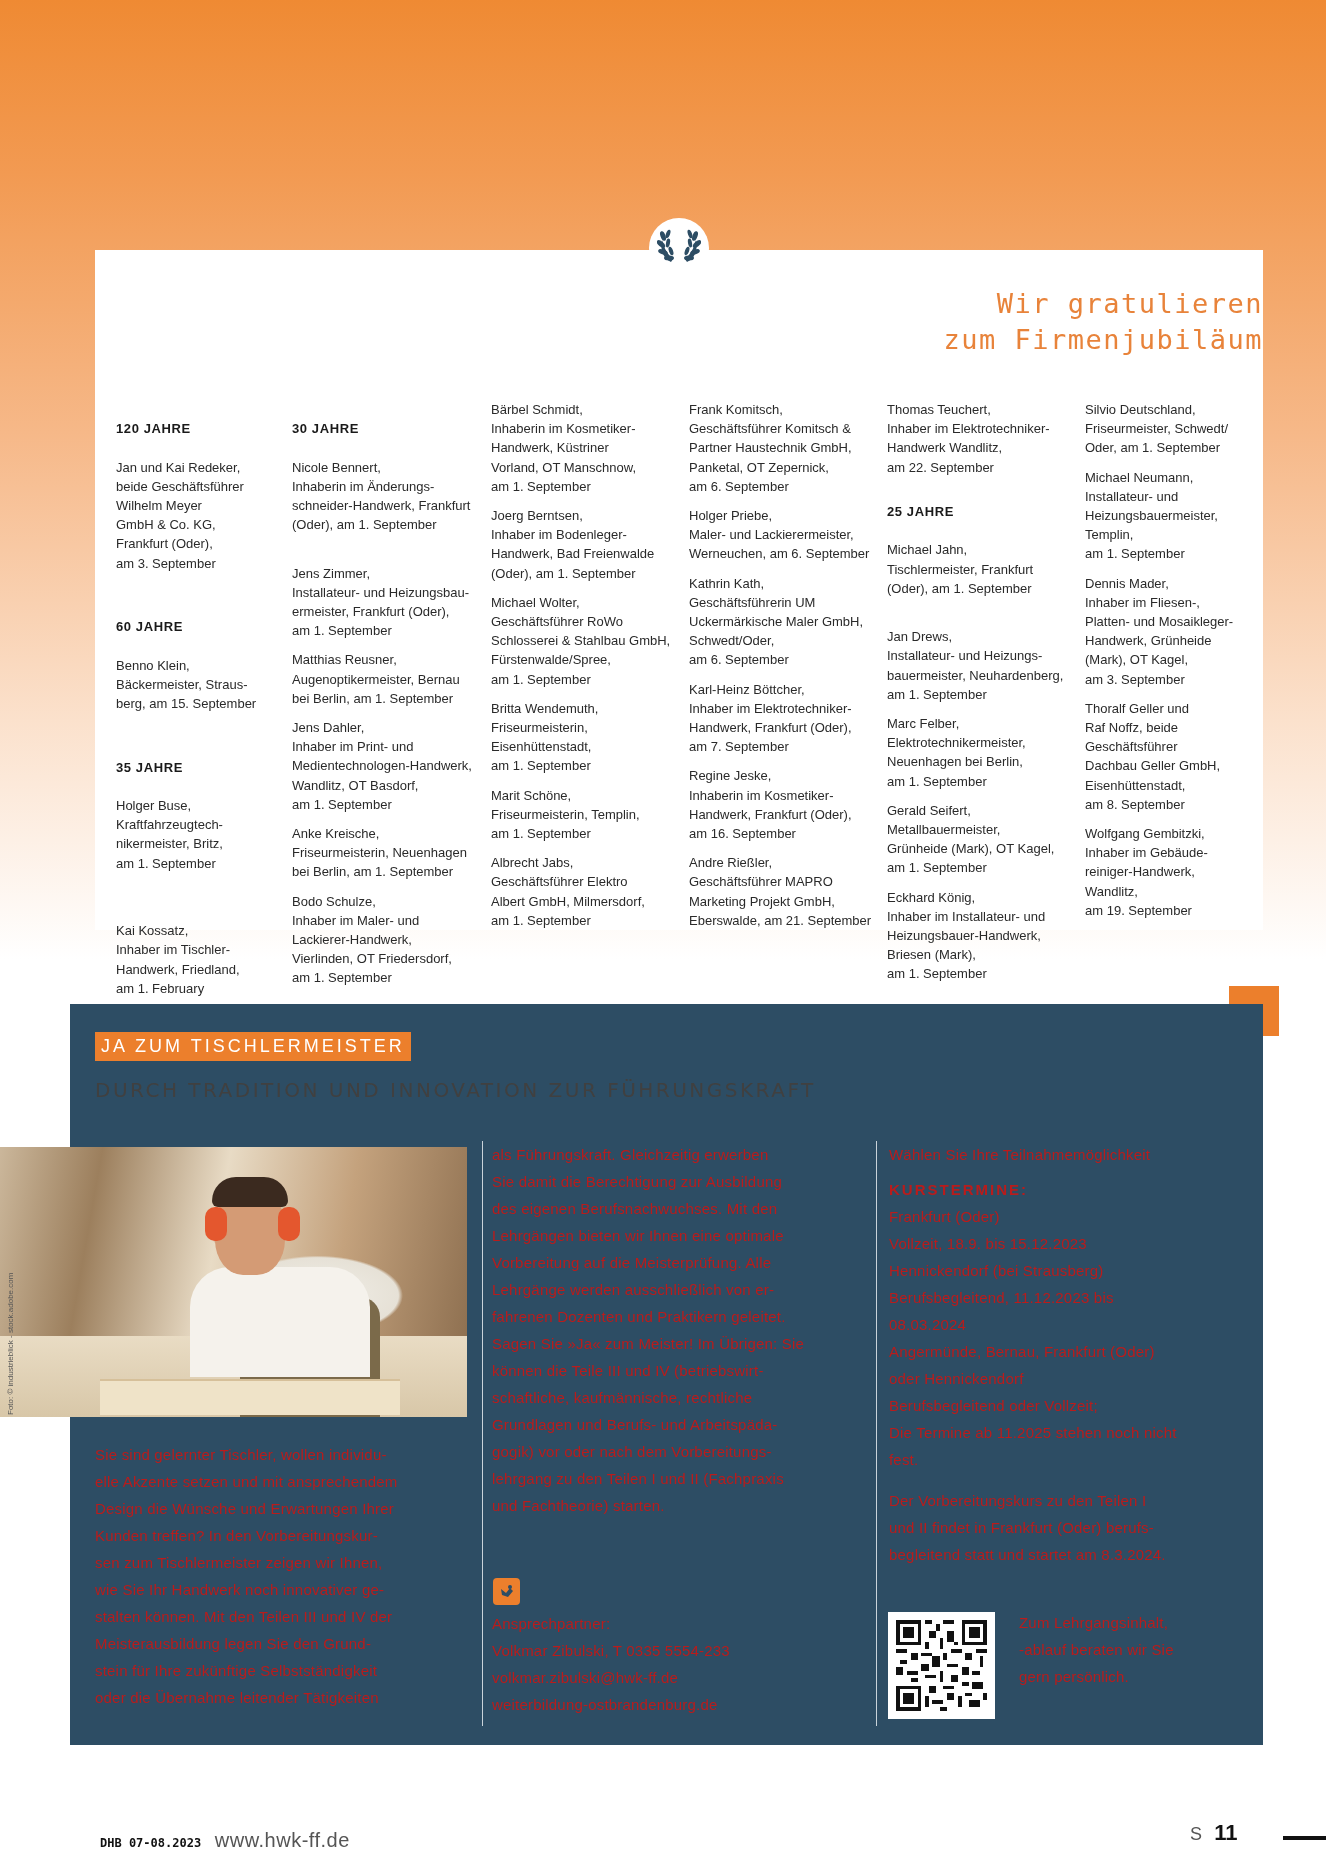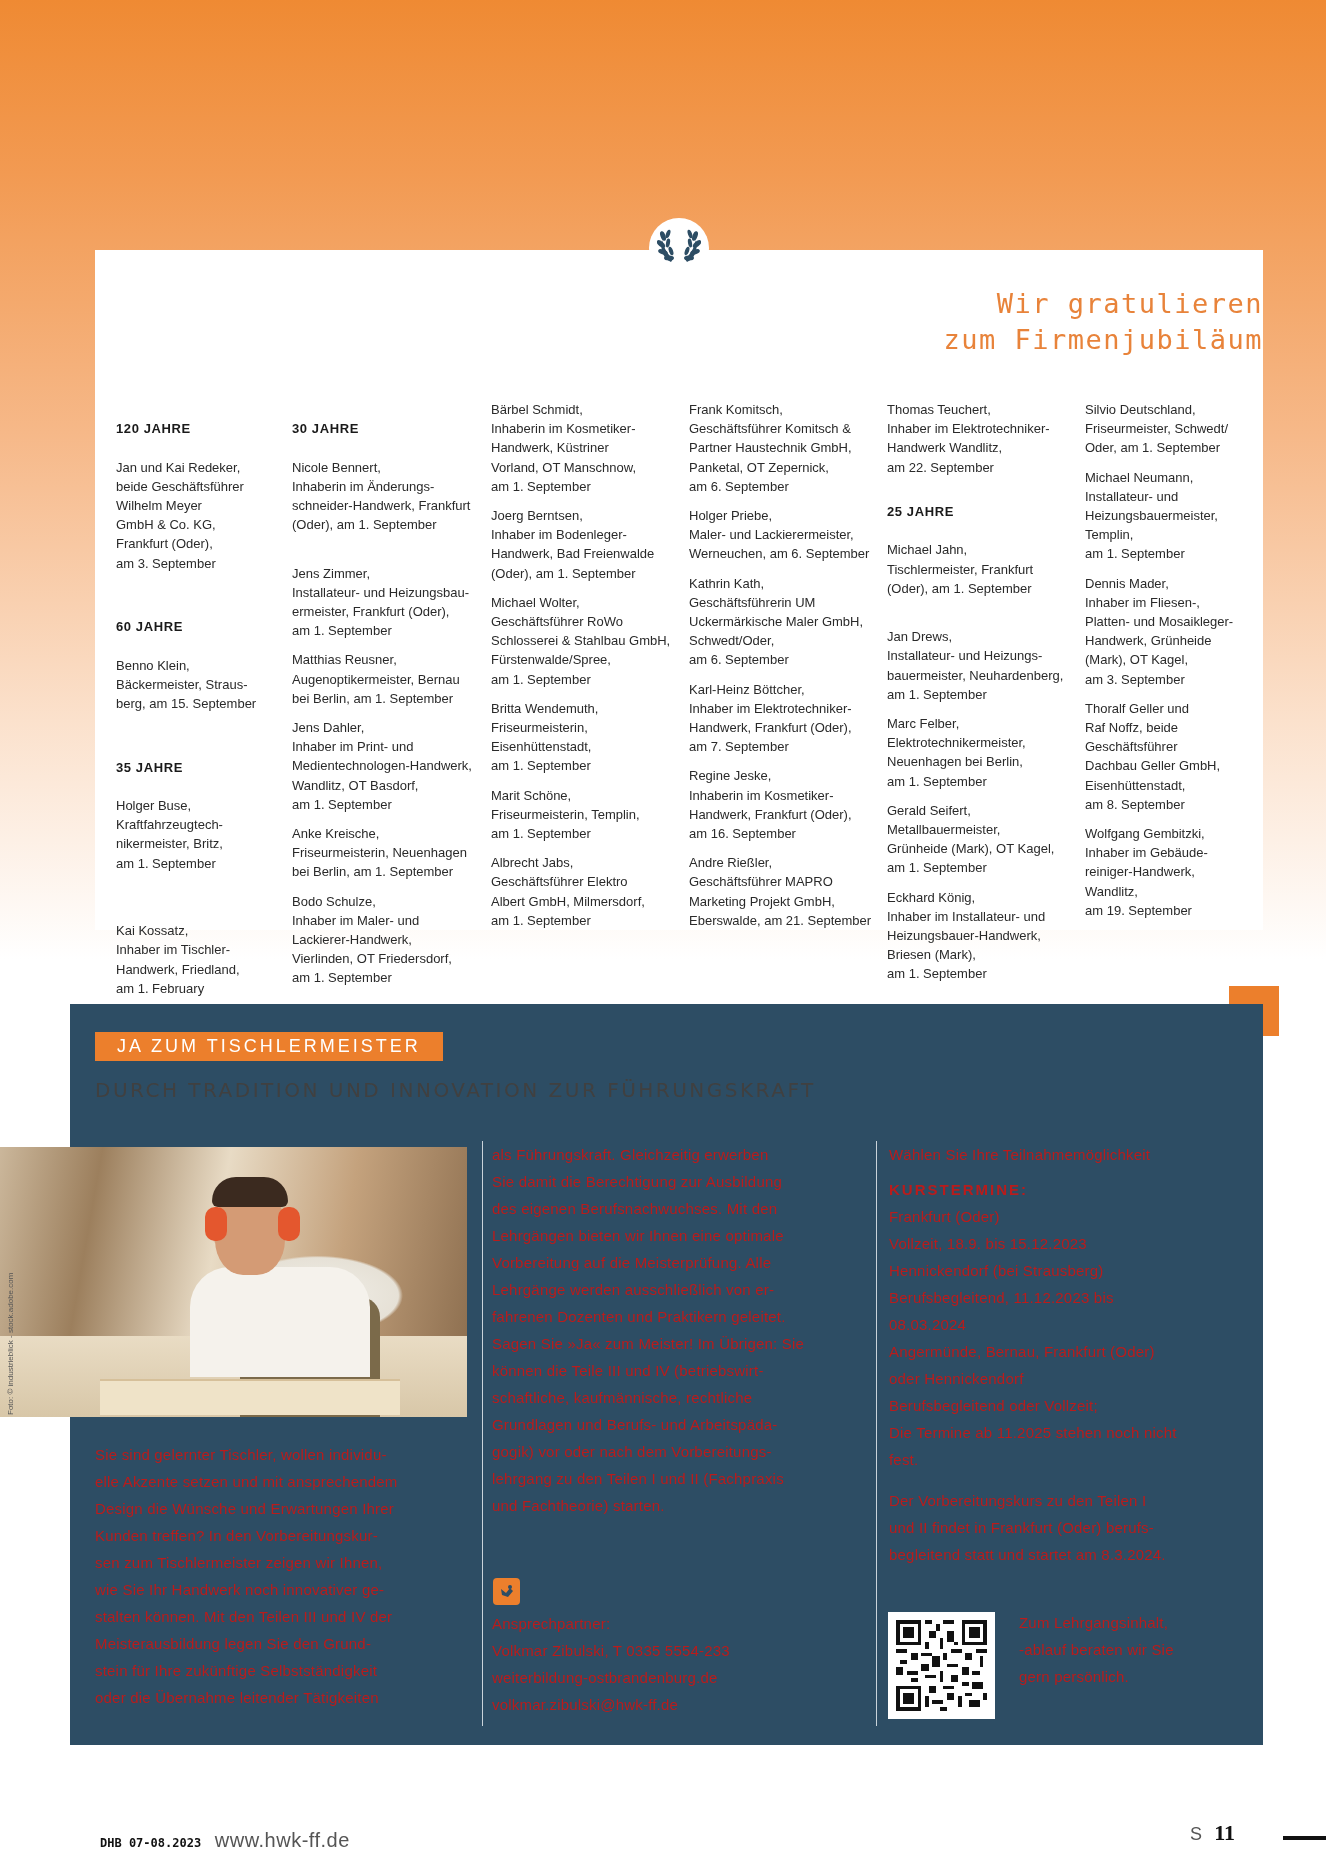--- a/index.html
+++ b/index.html
@@ -33,21 +33,21 @@
   .jcol .heading { font-weight: bold; letter-spacing: 0.6px; color: #1a1a1a; }
   .jcol .entry { margin-bottom: 10px; white-space: pre-line; }
   .jcol .entry.tight { margin-bottom: 6px; }
 
   .orange-corner { position: absolute; left: 1229px; top: 986px; width: 50px; height: 50px; background: #ec7f2c; }
   .blue-panel {
     position: absolute; left: 70px; top: 1004px; width: 1193px; height: 741px;
     background: #2d4d64;
   }
   .kicker {
-    position: absolute; left: 95px; top: 1032px; height: 29px; padding: 0 22px;
+    position: absolute; left: 95px; top: 1032px; height: 29px; padding: 0 6px;
     background: #ec7f2c; color: #ffffff; font-size: 18px; line-height: 29px;
     letter-spacing: 3px; font-family: "Liberation Sans Narrow", "Liberation Sans", sans-serif;
   }
   .headline {
     position: absolute; left: 95px; top: 1078px; color: #404040;
     font-family: "DejaVu Sans", sans-serif; font-weight: normal; font-size: 20px; letter-spacing: 2.5px;
   }
   .photo {
     position: absolute; left: 0; top: 1147px; width: 467px; height: 270px;
     background:
@@ -84,21 +84,21 @@
   .kurs-heading { font-weight: bold; letter-spacing: 2px; margin-top: 8px; }
   .qr {
     position: absolute; left: 888px; top: 1612px; width: 107px; height: 107px; background: #ffffff; padding: 8px;
   }
   .qr-note { position: absolute; left: 1019px; top: 1609px; width: 240px; }
   .footer-left { position: absolute; left: 100px; top: 1829px; font-size: 13px; color: #111; }
   .footer-left .issue { font-family: "DejaVu Sans Mono", monospace; font-weight: bold; font-size: 12px; margin-right: 10px; }
   .footer-left .url { color: #555; font-size: 20px; letter-spacing: 0.5px; }
   .footer-right { position: absolute; left: 1190px; top: 1820px; font-size: 22px; color: #111; }
   .footer-right .s { font-size: 18px; color: #555; margin-right: 6px; }
-  .footer-right .num { font-weight: bold; font-family: Liberation Serif, serif; }
+  .footer-right .num { font-weight: bold; font-family: Liberation Sans, sans-serif; }
   .footer-bar { position: absolute; left: 1283px; top: 1836px; width: 43px; height: 4px; background: #111; }
 </style>
 </head>
 <body>
 
 <div class="top-gradient"></div>
 
 <div class="jubilee-card"></div>
 
 <div class="laurel-badge">
@@ -368,22 +368,22 @@
 <div class="contact-icon">
   <svg width="18" height="18" viewBox="0 0 18 18">
     <path d="M3 6 L8 10 L12 5 L15 8 L10 14 L4 12 Z" fill="#2d4d64"></path>
     <circle cx="12" cy="4" r="2" fill="#2d4d64"></circle>
   </svg>
 </div>
 
 <div class="body-col" style="left:492px; top:1610px; width:380px;">
   <div class="contact-label">Ansprechpartner:</div>
   <div>Volkmar Zibulski, T 0335 5554-233</div>
+  <div>volkmar.zibulski@hwk-ff.de</div>
   <div>weiterbildung-ostbrandenburg.de</div>
-  <div>volkmar.zibulski@hwk-ff.de</div>
 </div>
 
 <div class="divider" style="left:876px; top:1141px; height:585px;"></div>
 
 <div class="body-col col3">
   <p>Wählen Sie Ihre Teilnahmemöglichkeit</p>
   <p class="kurs-heading">KURSTERMINE:</p>
   <p>Frankfurt (Oder)
 Vollzeit, 18.9. bis 15.12.2023
 Hennickendorf (bei Strausberg)

